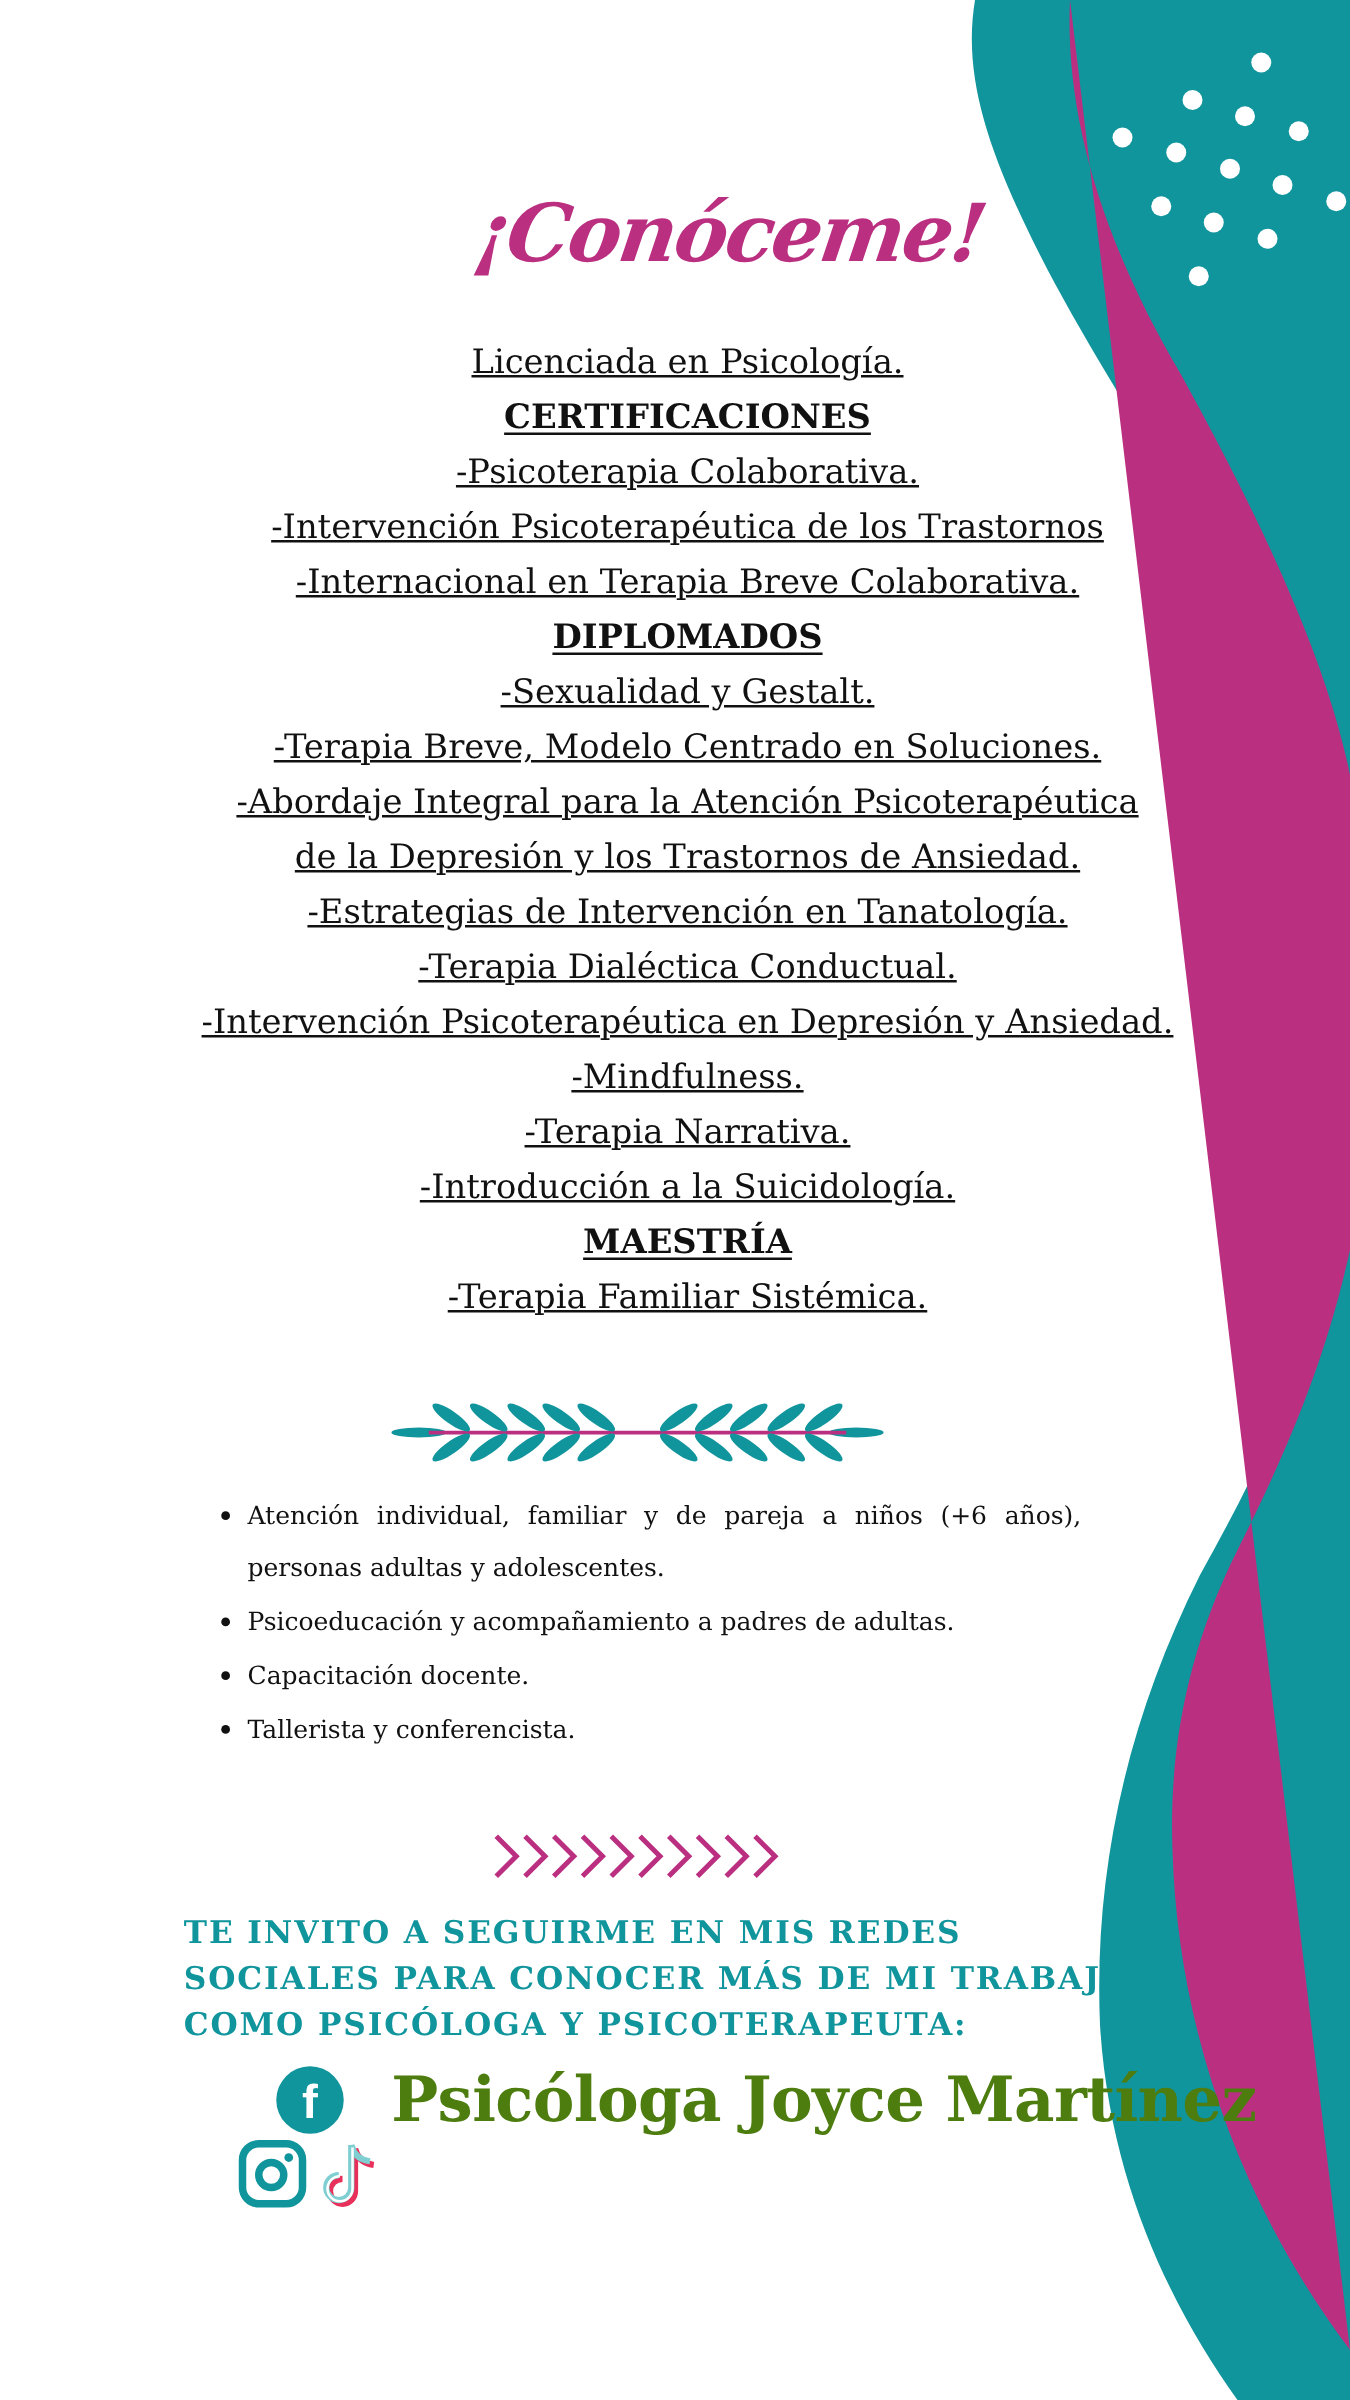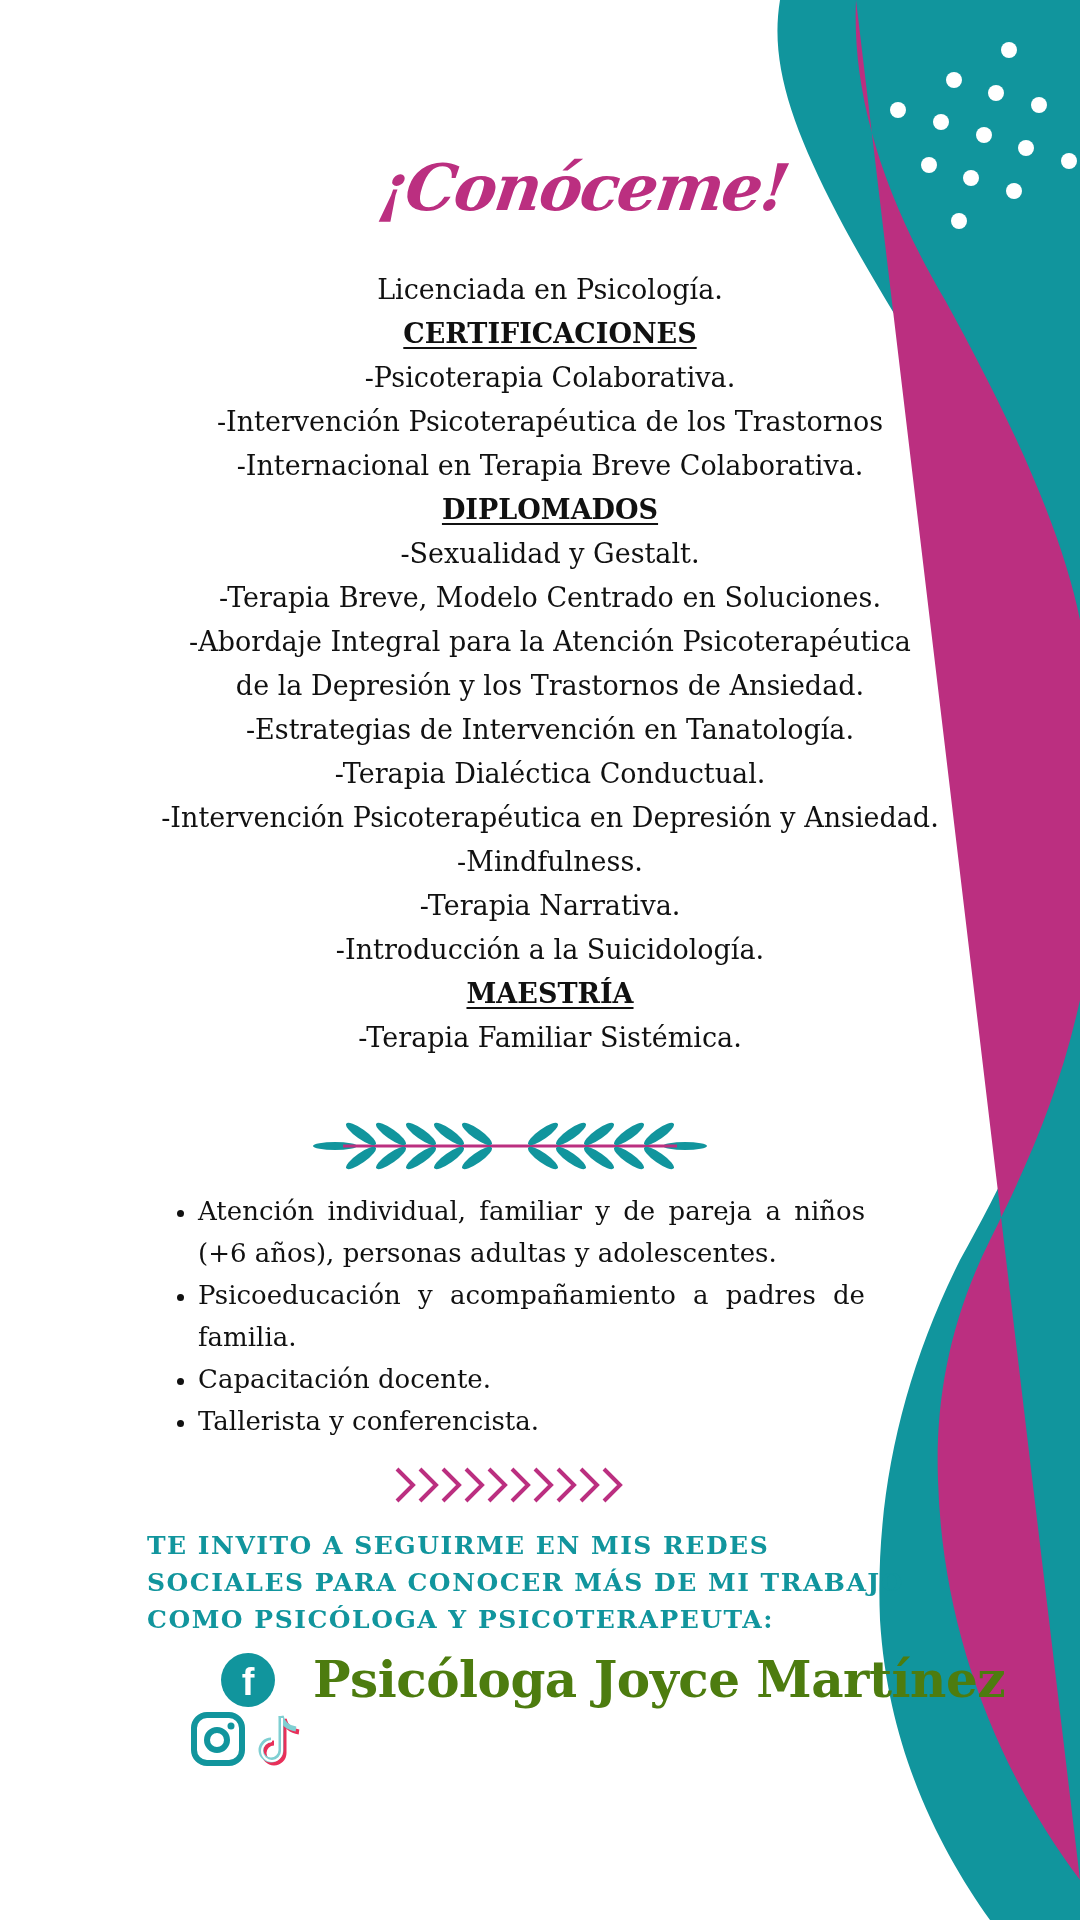--- a/index.html
+++ b/index.html
@@ -12,28 +12,28 @@
     font-family:"DejaVu Serif", serif; font-style:italic; font-weight:bold;
     font-size:64px; color:#bb2f80; letter-spacing:-2px;
     transform: skewX(-8deg);
   }
 
   .cv {
     position:absolute; left:140px; top:268px; width:820px; text-align:center;
     font-family:"DejaVu Serif", serif; font-size:27px; color:#111;
     line-height:44px;
   }
-  .cv .line { display:block; white-space:nowrap; }
+  .cv .line { display:block; white-space:nowrap;text-decoration:underline; }
   .cv .heading { font-weight:bold; text-decoration:underline; text-underline-offset:4px; }
 
   .divider { position:absolute; left:313px; top:1120px; width:394px; height:52px; }
 
   .services {
     position:absolute; left:160px; top:1190px; width:705px;
-    font-family:"DejaVu Serif", serif; font-size:26px; color:#111; line-height:42px;
+    font-family:"DejaVu Serif", serif; font-size:20px; color:#111; line-height:42px;
     margin:0; padding:0 0 0 38px; box-sizing:border-box;
   }
   .services li { text-align:justify; text-align-last:left; padding-left:0; }
   .services li::marker { font-size:24px; }
 
   .arrows { position:absolute; left:395px; top:1465px; width:230px; height:40px; }
 
   .invite {
     position:absolute; left:147px; top:1527px; width:760px; text-align:left;
     font-family:"DejaVu Serif", serif; font-size:25px; color:#11959d;
@@ -140,21 +140,21 @@
       <ellipse cx="286" cy="38" rx="18" ry="5" transform="rotate(35 286 38)"></ellipse>
       <ellipse cx="316" cy="14" rx="18" ry="5" transform="rotate(-35 316 14)"></ellipse>
       <ellipse cx="316" cy="38" rx="18" ry="5" transform="rotate(35 316 38)"></ellipse>
       <ellipse cx="346" cy="14" rx="18" ry="5" transform="rotate(-35 346 14)"></ellipse>
       <ellipse cx="346" cy="38" rx="18" ry="5" transform="rotate(35 346 38)"></ellipse>
     </g>
   </svg>
 
   <ul class="services">
     <li>Atención individual, familiar y de pareja a niños (+6 años), personas adultas y adolescentes.</li>
-    <li>Psicoeducación y acompañamiento a padres de familia.</li>
+    <li>Psicoeducación y acompañamiento a padres de adultas.</li>
     <li>Capacitación docente.</li>
     <li>Tallerista y conferencista.</li>
   </ul>
 
   <svg class="arrows" viewBox="0 0 230 40" xmlns="http://www.w3.org/2000/svg">
     <g fill="none" stroke="#bb2f80" stroke-width="4" stroke-linejoin="miter">
       <polyline points="2,4 18,20 2,36"></polyline>
       <polyline points="25,4 41,20 25,36"></polyline>
       <polyline points="48,4 64,20 48,36"></polyline>
       <polyline points="71,4 87,20 71,36"></polyline>

